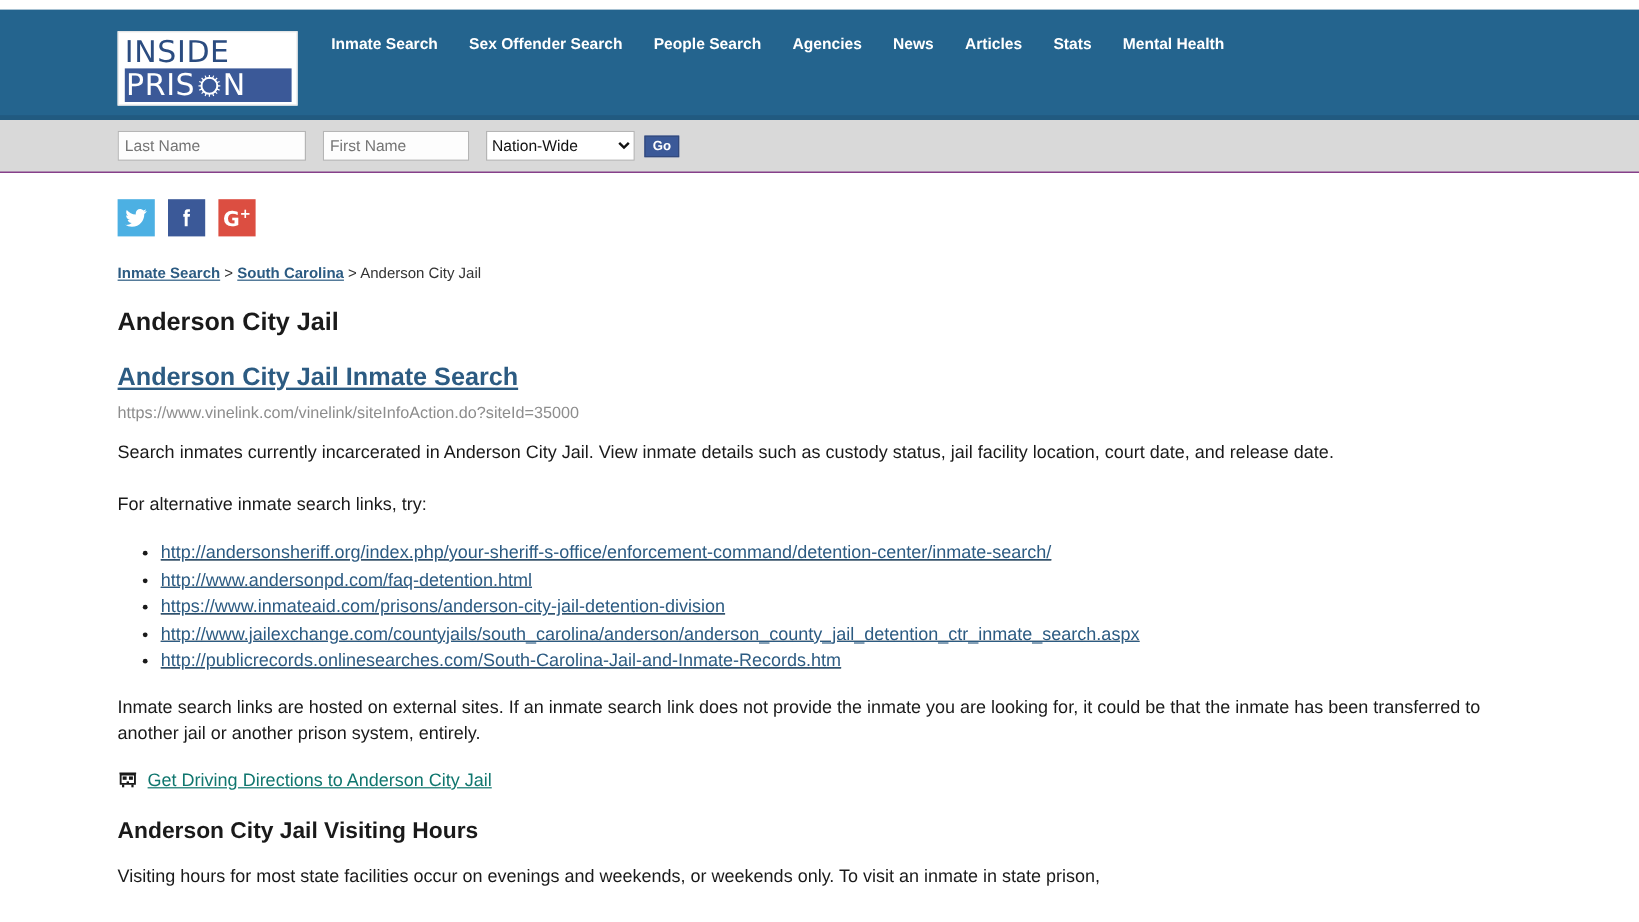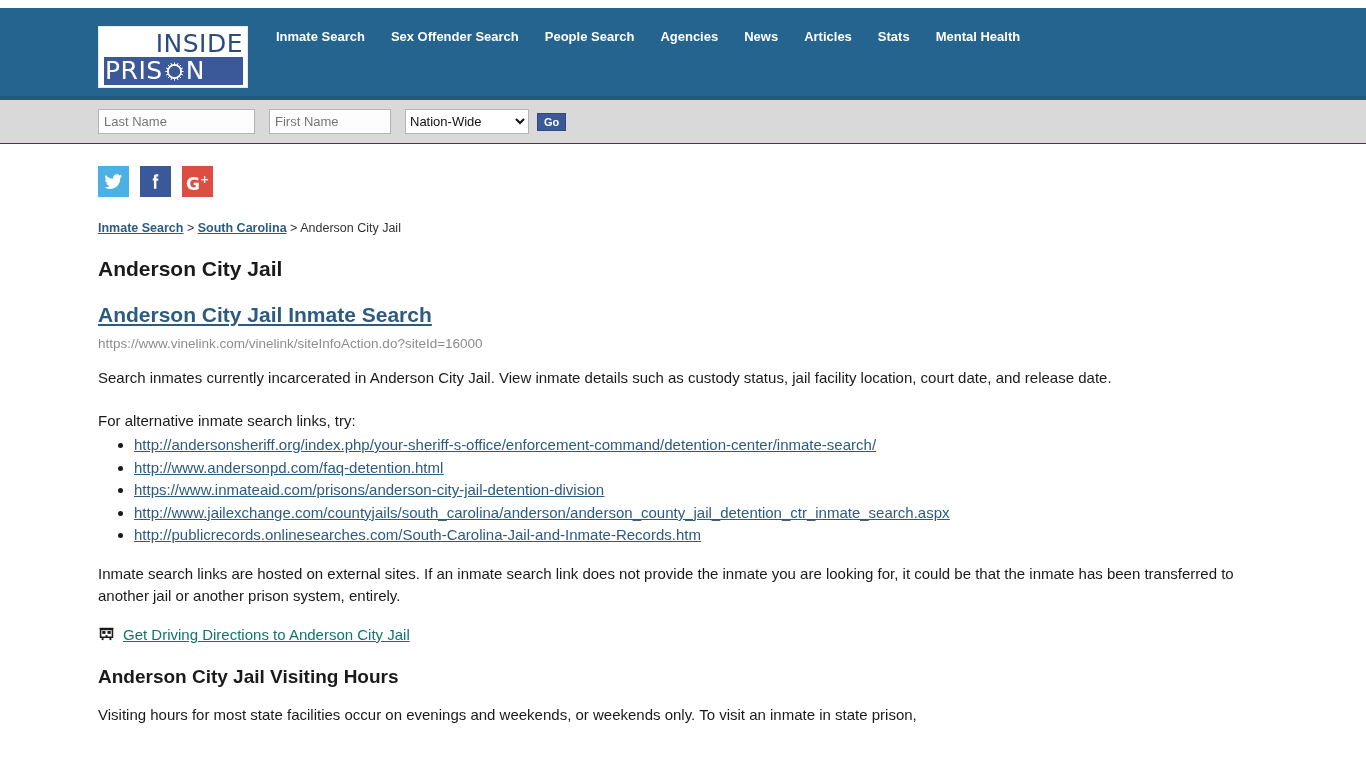--- a/index.html
+++ b/index.html
@@ -42,21 +42,20 @@
     width: 150px;
     height: 62px;
     margin-top: 18px;
     background: #ffffff;
     border: 1px solid #e8e8e8;
     box-sizing: border-box;
     display: flex;
     flex-direction: column;
     flex: 0 0 auto;
     padding: 3px 4px 3px 5px;
-    text-align: right;
   }
   .logo-line1 {
     font-family: "DejaVu Sans", sans-serif;
     font-size: 25px;
     font-weight: 400;
     color: #2b4c80;
     letter-spacing: 0.5px;
     line-height: 27px;
     height: 27px;
   }
@@ -228,21 +227,21 @@
   p.body-text {
     font-size: 15px;
     line-height: 22px;
     color: #1a1a1a;
     margin: 16px 0 0 0;
     font-family: "Liberation Sans", sans-serif;
   }
   p.body-text.tight { margin-top: 21px; }
 
   ul.link-list {
-    margin: 2px 0 0 0;
+    margin: 18px 0 0 0;
     padding-left: 36px;
     list-style: disc;
     text-decoration: underline;
   }
   ul.link-list li {
     font-size: 15px;
     line-height: 22.6px;
     color: #1a1a1a;
     margin: 0;
   }
@@ -359,21 +358,21 @@
   <div class="breadcrumb">
     <a href="#">Inmate Search</a><span class="sep"> &gt; </span><a href="#">South Carolina</a><span class="sep"> &gt; </span><span class="current">Anderson City Jail</span>
   </div>
 
   <h1 class="page-title">Anderson City Jail</h1>
 
   <h2 class="search-link">
     <a href="#">Anderson City Jail Inmate Search</a>
   </h2>
 
-  <div class="url-line">https://www.vinelink.com/vinelink/siteInfoAction.do?siteId=16000</div>
+  <div class="url-line">https://www.vinelink.com/vinelink/siteInfoAction.do?siteId=35000</div>
 
   <p class="body-text">Search inmates currently incarcerated in Anderson City Jail. View inmate details such as custody status, jail facility location, court date, and release date.</p>
 
   <p class="body-text tight">For alternative inmate search links, try:</p>
 
   <ul class="link-list">
     <li><a href="#">http://andersonsheriff.org/index.php/your-sheriff-s-office/enforcement-command/detention-center/inmate-search/</a></li>
     <li><a href="#">http://www.andersonpd.com/faq-detention.html</a></li>
     <li><a href="#">https://www.inmateaid.com/prisons/anderson-city-jail-detention-division</a></li>
     <li><a href="#">http://www.jailexchange.com/countyjails/south_carolina/anderson/anderson_county_jail_detention_ctr_inmate_search.aspx</a></li>

